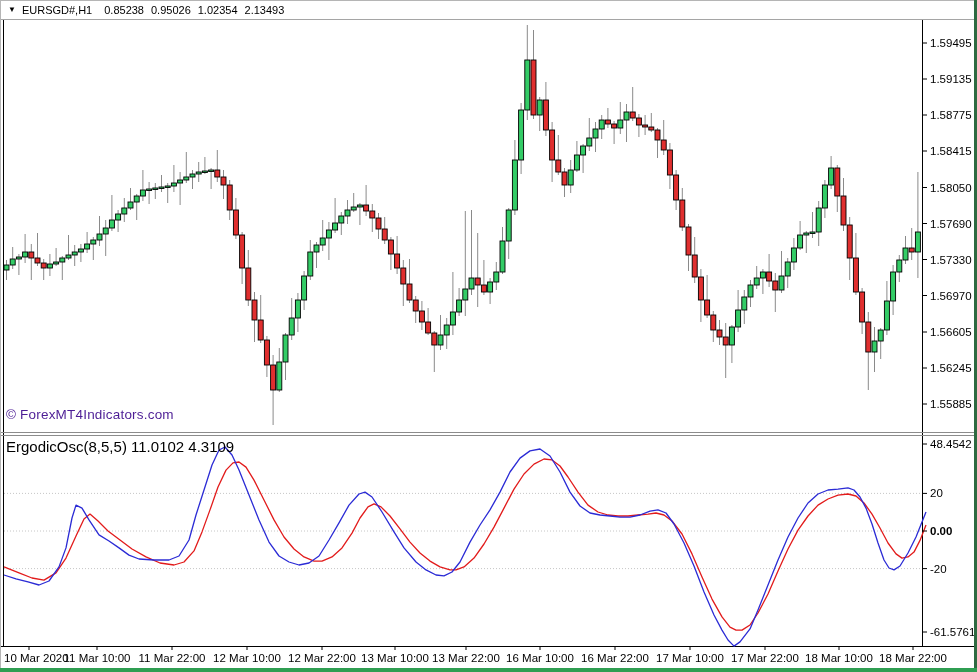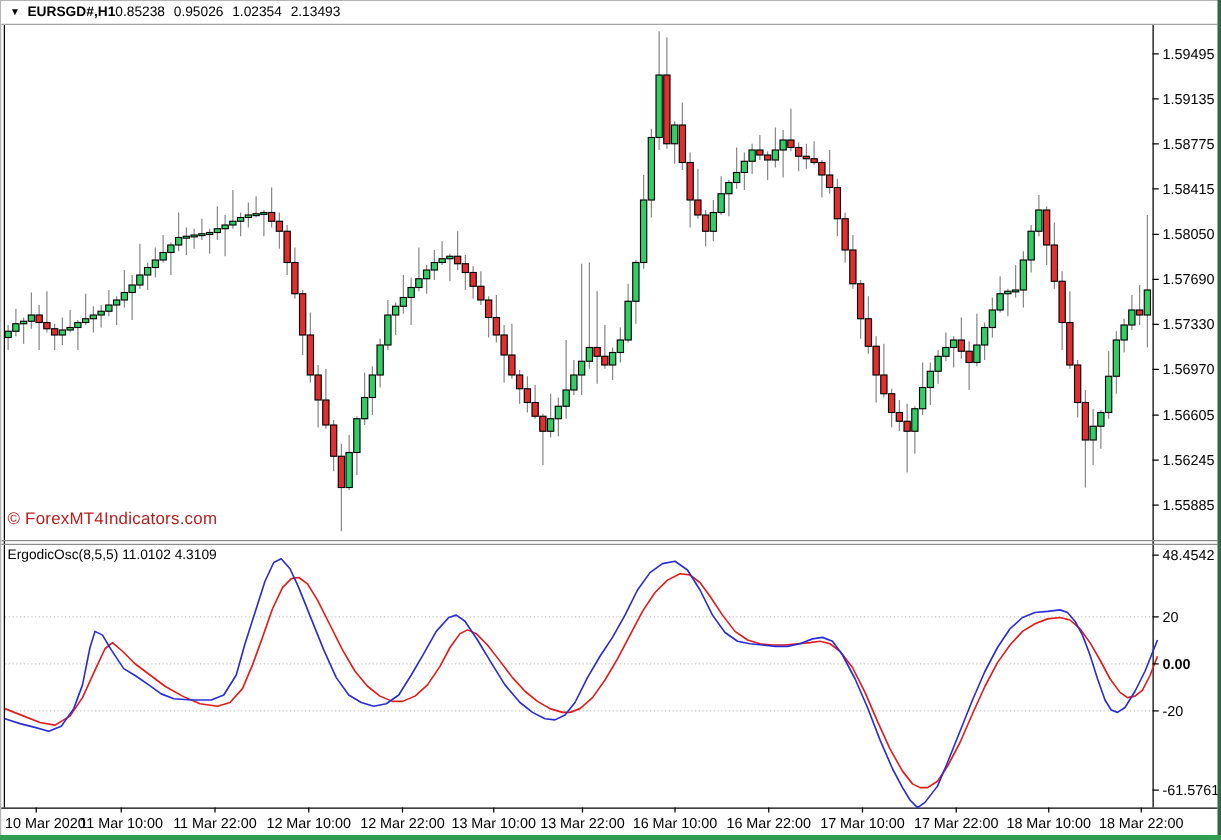--- a/index.html
+++ b/index.html
@@ -5,24 +5,24 @@
   html,body{margin:0;padding:0;background:#fff;}
   #app{position:relative;width:977px;height:672px;background:#ffffff;overflow:hidden;
        font-family:"Liberation Sans","DejaVu Sans",sans-serif;-webkit-font-smoothing:none;}
   .frame-top{position:absolute;left:0;top:0;width:977px;height:1px;background:#b5b5b5;}
   .frame-left{position:absolute;left:0;top:0;width:1px;height:672px;background:#b5b5b5;}
   .frame-right{position:absolute;right:0;top:0;width:3px;height:672px;background:#2d6a41;}
   .frame-bottom{position:absolute;left:0;bottom:0;width:977px;height:4px;background:#2f9e52;}
   #titlebar{position:absolute;left:1px;top:1px;width:973px;height:18px;background:#ffffff;
             border-bottom:1px solid #a5a5a5;display:flex;align-items:center;font-size:11px;color:#000;}
   #titlebar .arrow{font-size:8px;margin:0 6px 0 7px;line-height:1;}
-  #titlebar .sym{margin-right:0;font-weight:bold;}
+  #titlebar .sym{margin-right:12px;}
   #titlebar .q{margin-right:7px;}
-  #watermark{position:absolute;left:6px;top:407px;font-size:13.5px;color:#b91c1c;letter-spacing:.2px;}
-  #indlabel{position:absolute;left:6px;top:438px;font-size:11px;color:#000;}
+  #watermark{position:absolute;left:6px;top:407px;font-size:13.5px;color:#4c1d95;letter-spacing:.2px;}
+  #indlabel{position:absolute;left:6px;top:438px;font-size:15px;color:#000;}
   svg{position:absolute;left:0;top:0;}
   text{font-family:"Liberation Sans","DejaVu Sans",sans-serif;}
 </style>
 </head>
 <body>
 
 <div id="app">
   <div class="frame-top"></div>
   <div class="frame-left"></div>
 

